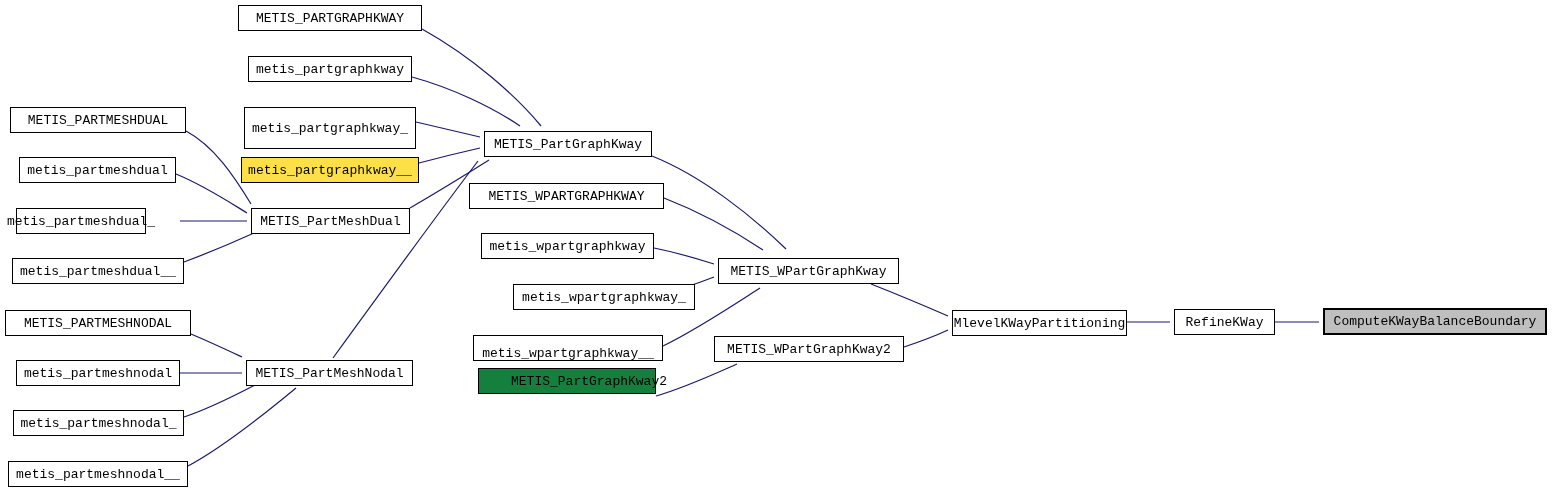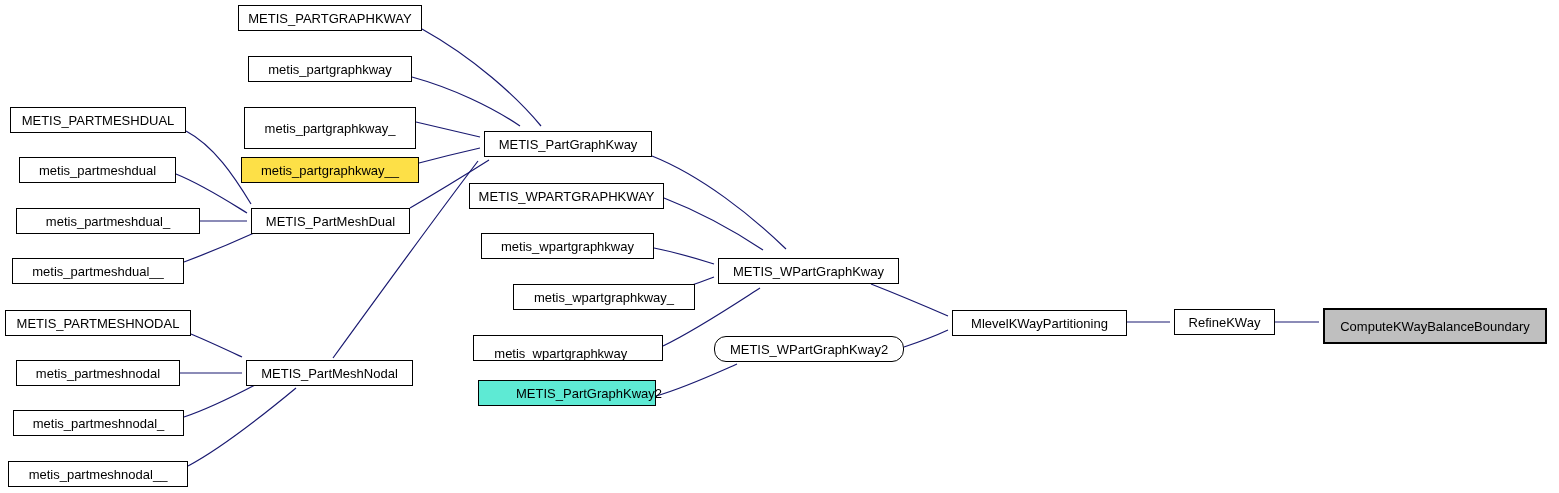--- a/index.html
+++ b/index.html
@@ -5,21 +5,21 @@
   html, body {
     margin: 0;
     padding: 0;
     background: #ffffff;
   }
   .canvas {
     position: relative;
     width: 1559px;
     height: 493px;
     background: #ffffff;
-    font-family: Liberation Sans, sans-serif;
+    font-family: Liberation Mono, monospace;
     overflow: hidden;
   }
   .edge-layer {
     position: absolute;
     left: 0;
     top: 0;
     width: 1559px;
     height: 493px;
   }
   .edge-layer path {
@@ -94,21 +94,21 @@
     </div>
     <div class="node" style="left: 241px; top: 157px; width: 178px; height: 26px; background: #fde047; border-color: rgb(0, 0, 0);">
       <span>metis_partgraphkway__</span>
     </div>
     <div class="node" style="left: 10px; top: 107px; width: 176px; height: 26px; background: rgb(255, 255, 255); border-color: rgb(0, 0, 0);">
       <span>METIS_PARTMESHDUAL</span>
     </div>
     <div class="node" style="left: 19px; top: 157px; width: 157px; height: 26px; background: rgb(255, 255, 255); border-color: rgb(0, 0, 0);">
       <span>metis_partmeshdual</span>
     </div>
-    <div class="node" style="left: 16px; top: 208px; width: 184px; height: 26px; background: rgb(255, 255, 255); border-color: rgb(0, 0, 0);">
+    <div class="node" style="left: 16px; top: 208px; width: 130px; height: 26px; background: rgb(255, 255, 255); border-color: rgb(0, 0, 0);">
       <span>metis_partmeshdual_</span>
     </div>
     <div class="node" style="left: 12px; top: 258px; width: 172px; height: 26px; background: rgb(255, 255, 255); border-color: rgb(0, 0, 0);">
       <span>metis_partmeshdual__</span>
     </div>
     <div class="node" style="left: 251px; top: 208px; width: 159px; height: 26px; background: rgb(255, 255, 255); border-color: rgb(0, 0, 0);">
       <span>METIS_PartMeshDual</span>
     </div>
     <div class="node" style="left: 5px; top: 310px; width: 186px; height: 26px; background: rgb(255, 255, 255); border-color: rgb(0, 0, 0);">
       <span>METIS_PARTMESHNODAL</span>
@@ -133,31 +133,31 @@
     </div>
     <div class="node" style="left: 481px; top: 233px; width: 173px; height: 26px; background: rgb(255, 255, 255); border-color: rgb(0, 0, 0);">
       <span>metis_wpartgraphkway</span>
     </div>
     <div class="node" style="left: 477px; top: 284px; width: 182px; height: 26px; background: rgb(255, 255, 255); border-color: rgb(0, 0, 0); margin-left: 36px;">
       <span>metis_wpartgraphkway_</span>
     </div>
     <div class="node" style="left: 473px; top: 335px; width: 190px; height: 26px; background: rgb(255, 255, 255); border-color: rgb(0, 0, 0); align-items: flex-end;">
       <span>metis_wpartgraphkway__</span>
     </div>
-    <div class="node" style="left: 478px; top: 380px; width: 178px; height: 26px; background: #5eead4; border-color: rgb(0, 0, 0); padding-left: 44px;">
+    <div class="node" style="left: 478px; top: 368px; width: 178px; height: 26px; background: #15803d; border-color: rgb(0, 0, 0); padding-left: 44px;">
       <span>METIS_PartGraphKway2</span>
     </div>
     <div class="node" style="left: 718px; top: 258px; width: 181px; height: 26px; background: rgb(255, 255, 255); border-color: rgb(0, 0, 0);">
       <span>METIS_WPartGraphKway</span>
     </div>
-    <div class="node" style="left: 714px; top: 336px; width: 190px; height: 26px; background: rgb(255, 255, 255); border-color: rgb(0, 0, 0); border-radius: 12px;">
+    <div class="node" style="left: 714px; top: 336px; width: 190px; height: 26px; background: rgb(255, 255, 255); border-color: rgb(0, 0, 0);">
       <span>METIS_WPartGraphKway2</span>
     </div>
     <div class="node" style="left: 952px; top: 310px; width: 175px; height: 26px; background: rgb(255, 255, 255); border-color: rgb(0, 0, 0);">
       <span>MlevelKWayPartitioning</span>
     </div>
     <div class="node" style="left: 1174px; top: 309px; width: 101px; height: 26px; background: rgb(255, 255, 255); border-color: rgb(0, 0, 0);">
       <span>RefineKWay</span>
     </div>
-    <div class="node highlight" style="left: 1323px; top: 308px; width: 224px; height: 36px; background: rgb(191, 191, 191); border-color: rgb(0, 0, 0);">
+    <div class="node highlight" style="left: 1323px; top: 308px; width: 224px; height: 27px; background: rgb(191, 191, 191); border-color: rgb(0, 0, 0);">
       <span>ComputeKWayBalanceBoundary</span>
     </div>
   </div>
 
 </body></html>

